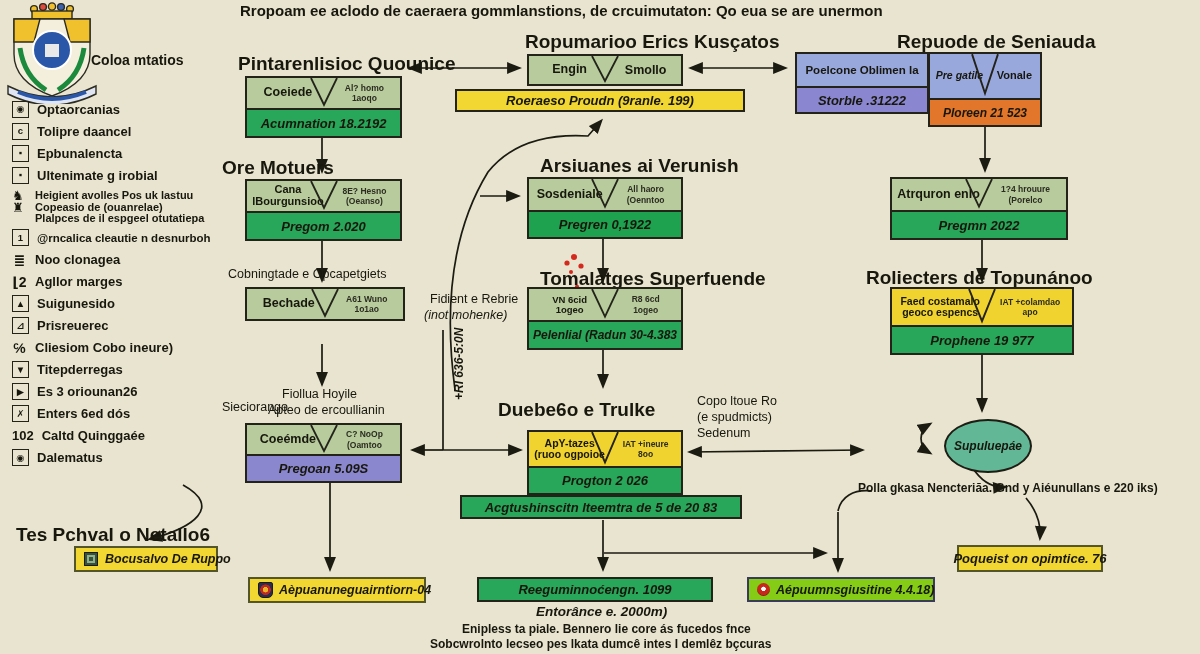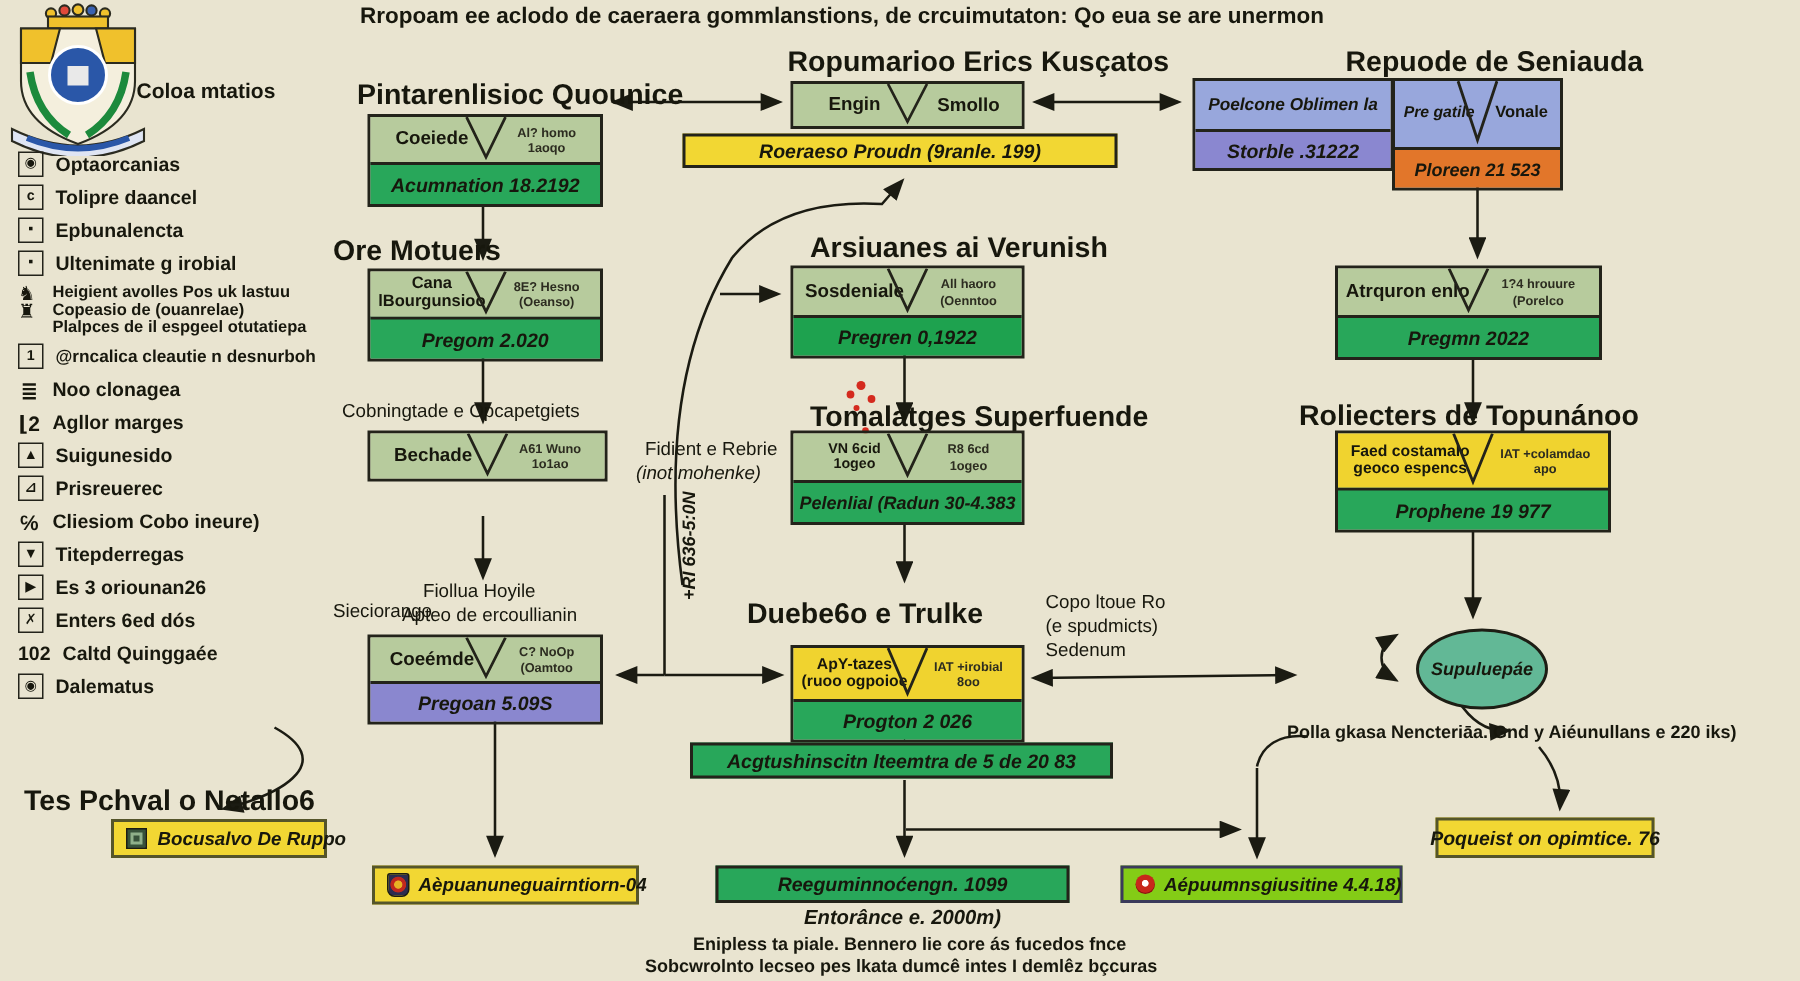--- a/index.html
+++ b/index.html
@@ -276,34 +276,34 @@
     <div class="fbot" style="height:26px;background:#28a75a;font-size:12px">Pelenlial (Radun 30-4.383</div>
   </div>
   <div class="hdr" style="left:498px;top:399px">Duebe6o e Trulke</div>
   <div class="fbox" style="left:527px;top:430px;width:156px">
     <div class="ftop" style="height:34px;background:#f0d32f">
       <span class="cl" style="font-size:10.5px">ApY-tazes
 (ruoo ogpoioe</span>
       <svg class="vn" viewBox="0 0 30 28" preserveAspectRatio="none">
           <polyline points="2,0 15,25 28,0" fill="none" stroke="#23231a" stroke-width="1.8"></polyline>
         </svg>
-      <span class="cr">IAT +irobial
+      <span class="cr">IAT +ineure
 8oo</span>
     </div>
     <div class="fbot" style="height:25px;background:#28a75a">Progton 2 026</div>
   </div>
   <div class="lbl" style="left:697px;top:394px">Copo ltoue Ro</div>
   <div class="lbl" style="left:697px;top:410px">(e spudmicts)</div>
   <div class="lbl" style="left:697px;top:426px">Sedenum</div>
   <div class="bar" style="left:460px;top:495px;width:282px;height:24px;background:#28a75a">Acgtushinscitn lteemtra de 5 de 20 83</div>
 
   <div class="hdr" style="left:897px;top:31px">Repuode de Seniauda</div>
   <div class="fbox" style="left:795px;top:52px;width:134px">
     <div class="ftop" style="height:32px;background:#98a7dc">
-      <span class="cl" style="font-size:11.5px;font-style:italic">Poelcone  Oblimen la</span>
+      <span class="cl" style="font-size:11.5px;">Poelcone  Oblimen la</span>
     </div>
     <div class="fbot" style="height:24px;background:#8a87d0">Storble .31222</div>
   </div>
   <div class="fbox" style="left:928px;top:52px;width:114px">
     <div class="ftop" style="height:44px;background:#98a7dc">
       <span class="cl" style="font-size:10.5px;font-style:italic">Pre gatile</span>
       <svg class="vn" viewBox="0 0 30 28" preserveAspectRatio="none">
           <polyline points="2,0 15,25 28,0" fill="none" stroke="#23231a" stroke-width="1.8"></polyline>
         </svg>
       <span class="cr" style="font-size:11px;font-weight:700;color:#17170d">Vonale</span>

